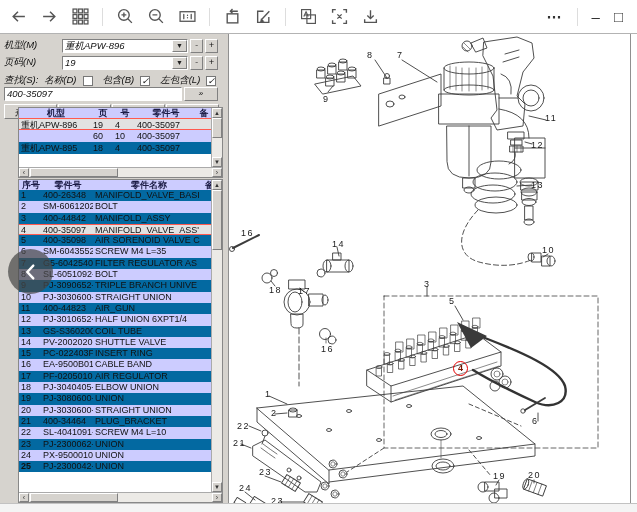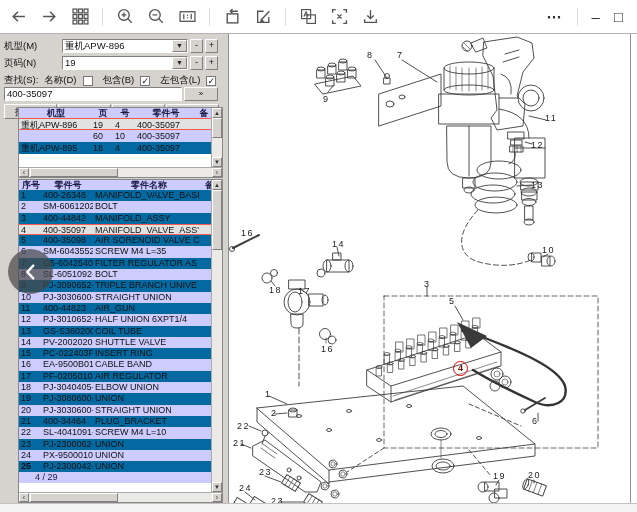--- a/index.html
+++ b/index.html
@@ -17,21 +17,21 @@
   .tb-right{display:flex;align-items:center;gap:14px;padding-right:14px;}
   .top-rule{position:absolute;left:0;top:33px;width:637px;height:1px;background:#b3b3b3;}
   
   .main{position:absolute;left:0;top:34px;width:630px;height:469px;display:flex;
         border-right:1px solid #909090;box-sizing:content-box;}
   .sidebar{width:228px;min-width:228px;background:#d6d3ce;border-right:1px solid #909090;
            position:relative;font-size:9.5px;color:#111;}
   .diagram{flex:1;background:#fff;position:relative;overflow:hidden;}
   .bottom-strip{position:absolute;left:0;top:503px;width:637px;height:9px;background:#f4f4f4;border-top:1px solid #c2c2c2;box-sizing:border-box;}
   
-  .frow{position:absolute;left:4px;display:flex;align-items:flex-end;}
+  .frow{position:absolute;left:4px;display:flex;align-items:flex-start;font-style:italic;}
   .flabel{width:38px;font-size:9.5px;}
   .combo{display:flex;border:1px solid;border-color:#808080 #fff #fff #808080;background:#fff;height:14px;width:126px;box-sizing:border-box;}
   .combo .cval{flex:1;font-size:9.5px;line-height:12px;padding-left:2px;white-space:nowrap;overflow:hidden;}
   .cbtn{width:13px;background:#d6d3ce;border:1px solid;border-color:#fff #808080 #808080 #fff;
         font-size:7px;line-height:10px;text-align:center;color:#222;}
   .mini{width:13px;height:14px;margin-left:2px;background:#d6d3ce;border:1px solid;border-color:#fff #808080 #808080 #fff;
         font-size:9px;line-height:11px;text-align:center;box-sizing:border-box;}
   .chk{width:10px;height:10px;border:1px solid #777;background:#fff;font-size:9px;line-height:9px;
        text-align:center;color:#111;margin:0 2px;box-sizing:border-box;}
   .searchbox{width:178px;height:14px;background:#fff;border:1px solid;border-color:#808080 #fff #fff #808080;
@@ -407,21 +407,20 @@
             <span class="cell" style="width: 110px;">UNION</span>
             <span class="cell" style="width: 8px;"></span>
           </div>
           <div class="trow odd">
             <span class="cell" style="width: 22px; font-weight: bold;">25</span>
             <span class="cell" style="width: 52px;">PJ-2300042-0</span>
             <span class="cell" style="width: 110px;">UNION</span>
             <span class="cell" style="width: 8px;"></span>
           </div>
         </div>
-      <div class="tfoot" style="padding-left:16px;">4 / 29</div>
       <div class="vscroll">
         <span class="varrow" style="top:0;">▲</span>
         <div class="vthumb" style="height:60px;"></div>
         <span class="varrow" style="bottom:0;">▼</span>
       </div>
       <div class="hscroll">
         <span class="harrow" style="left:0;">‹</span>
         <div class="hthumb"></div>
         <span class="harrow" style="right:0;">›</span>
       </div>

